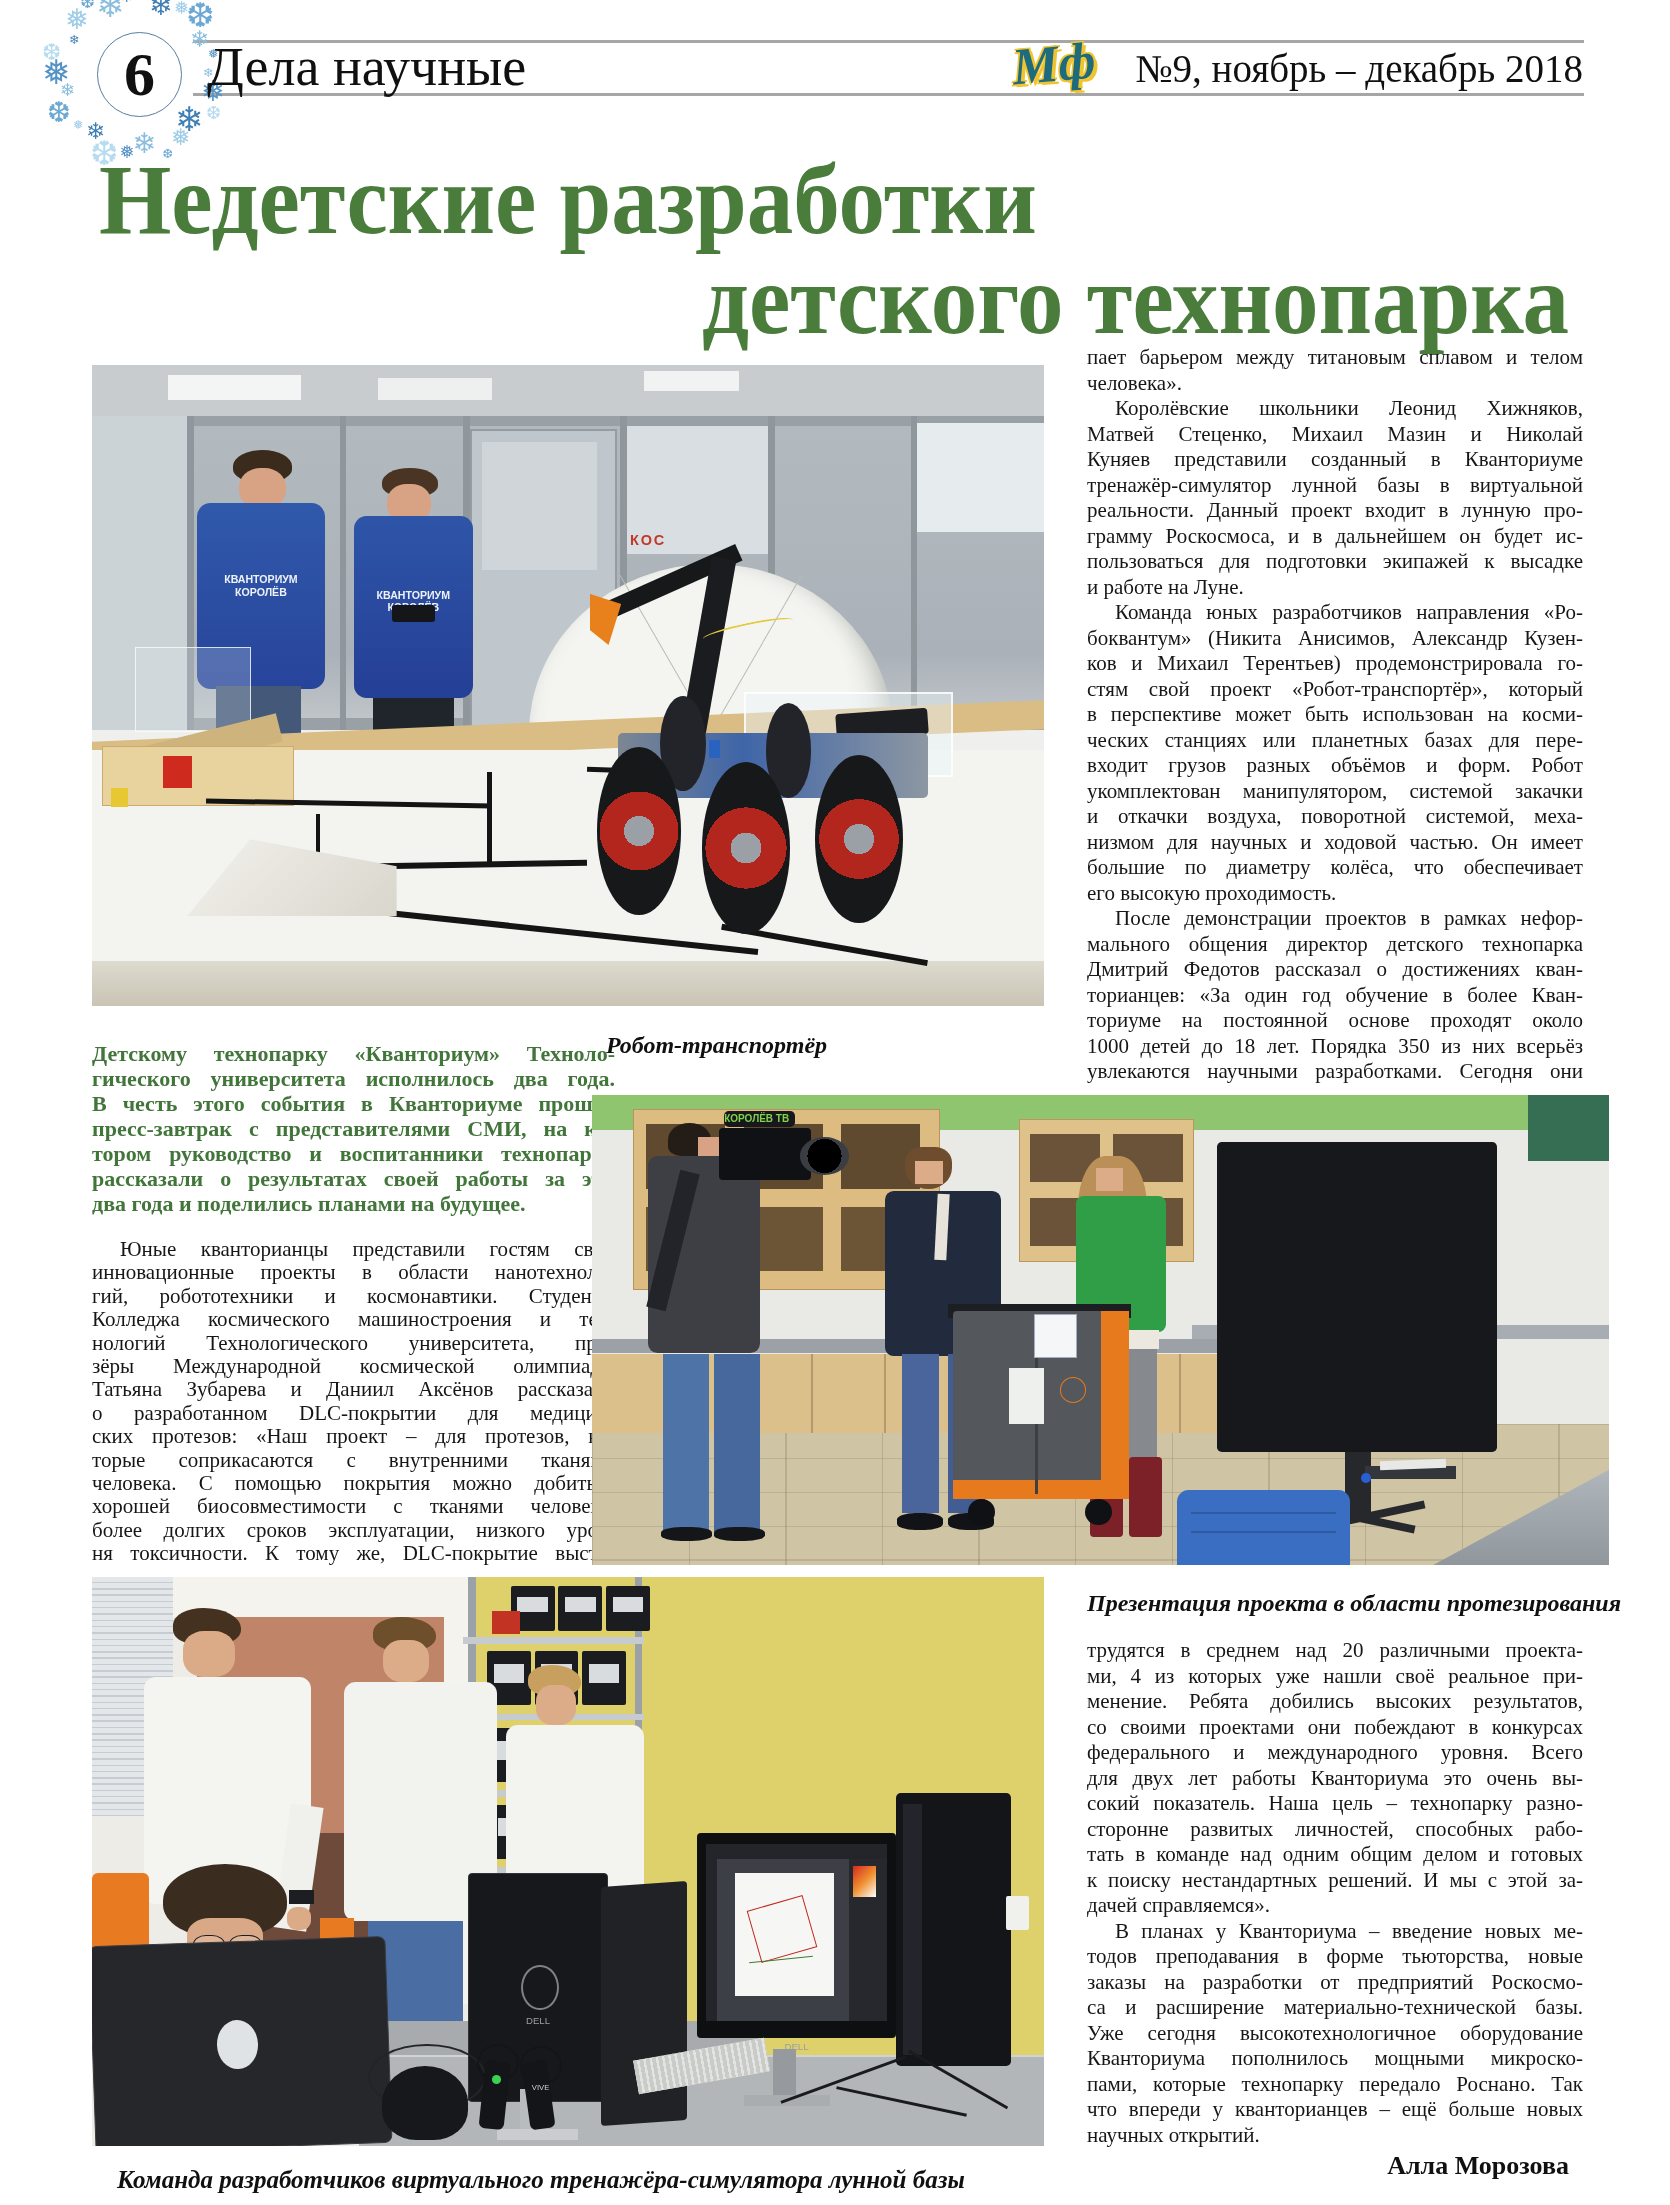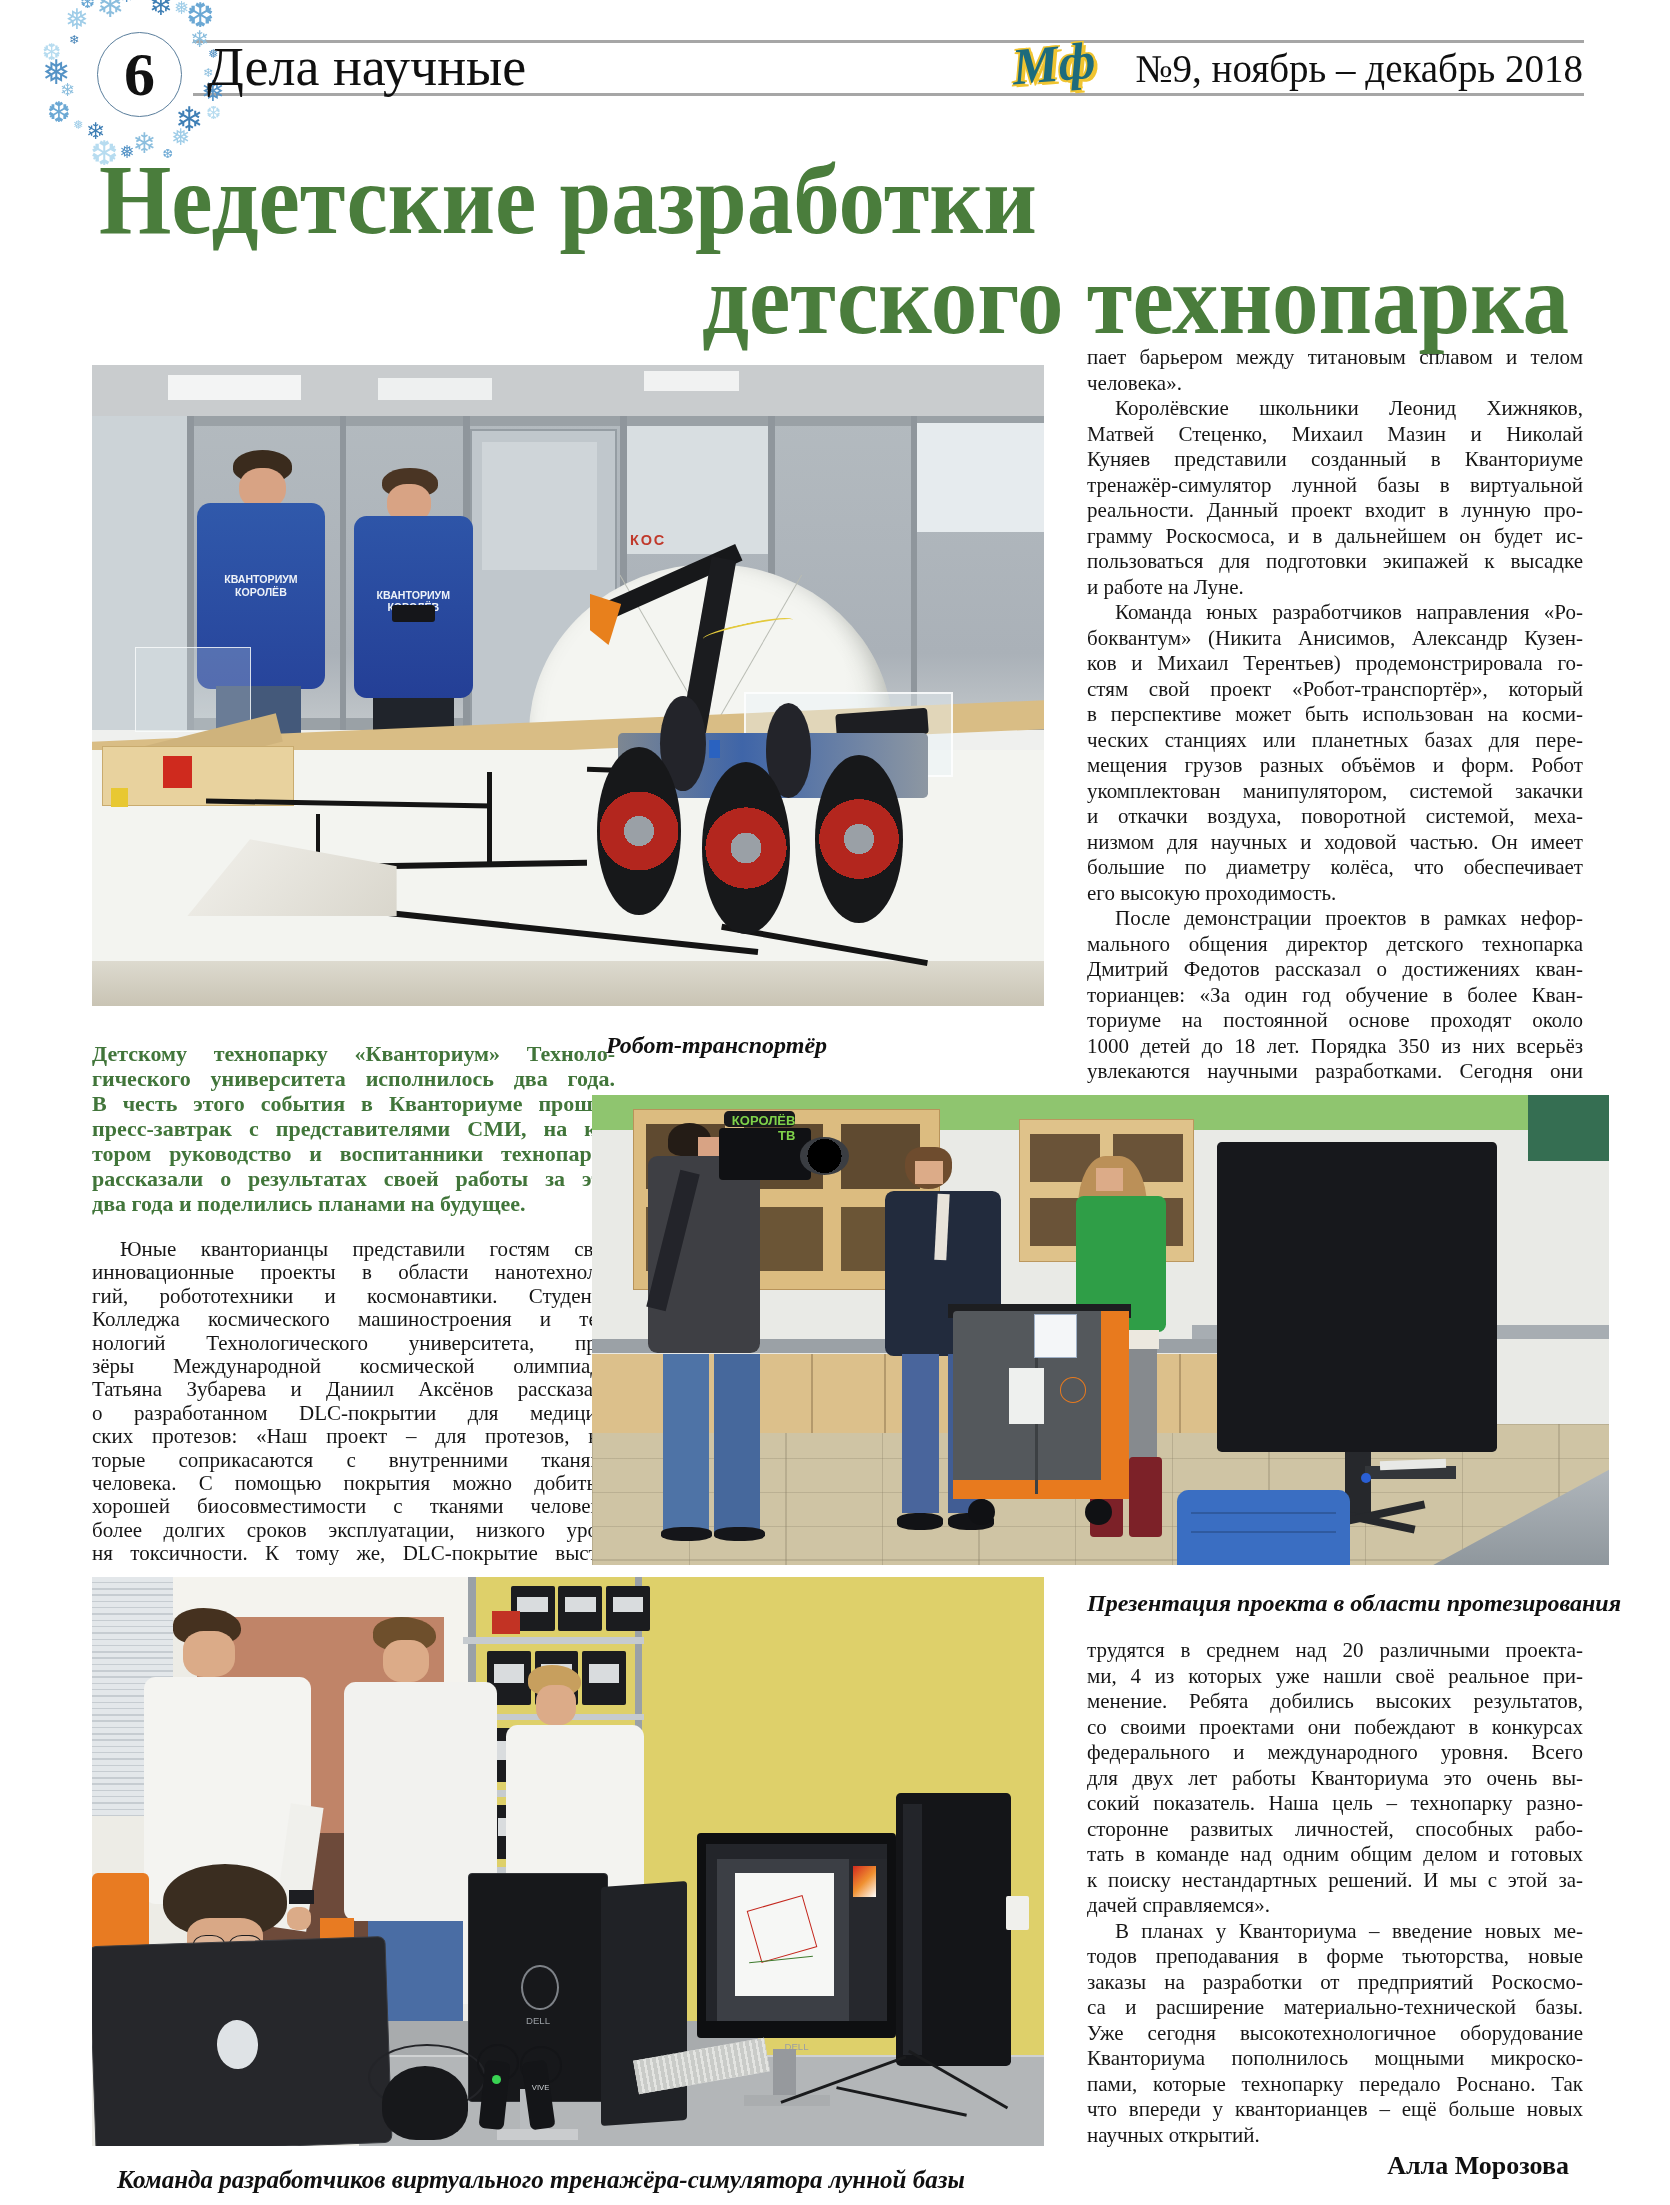--- a/index.html
+++ b/index.html
@@ -28,21 +28,21 @@
   .rt{font-size:21px;line-height:25.5px}
   .lc{font-size:21px;line-height:23.4px}
   .lede{font-size:22px;line-height:25px;font-weight:bold;color:#41753a}
   .cap{position:absolute;font-size:24px;font-weight:bold;font-style:italic;color:#101010;white-space:nowrap}
   .author{position:absolute;font-size:26px;font-weight:bold;text-align:right;color:#101010}
   
   .photo{position:absolute;overflow:hidden;background:#cfd3d6}
   .photo div{position:absolute}
   .shirt-label{color:#eef2f8;font-family:"Liberation Sans",sans-serif;font-weight:bold;
                font-size:10.6px;line-height:1.15;text-align:center}
-  .mic-label{color:#7fd24a;font-family:"Liberation Sans",sans-serif;font-weight:bold;font-size:13px;text-align:right}
+  .mic-label{color:#7fd24a;font-family:"Liberation Sans",sans-serif;font-weight:bold;font-size:10px;text-align:left}
   .screen-title{color:#2a3a66;font-family:"Liberation Sans",sans-serif;font-weight:bold;font-size:12.5px;text-align:center}
   .brand{color:#9a9ea4;font-family:"Liberation Sans",sans-serif;font-size:9.6px;text-align:center}
   .vive{color:#cfd3d6;font-family:"Liberation Sans",sans-serif;font-size:7.7px}
   .glass-sign{color:#c0392b;font-family:"Liberation Sans",sans-serif;font-weight:bold;font-size:14.5px;letter-spacing:1.9px}
 </style>
 </head>
 <body>
 
 <div class="page">
 
@@ -212,21 +212,21 @@
         <div class="line">пользоваться для подготовки экипажей к высадке</div>
         <div class="line">и работе на Луне.</div>
       </div>
       <div class="para indent">
         <div class="line">Команда юных разработчиков направления «Ро-</div>
         <div class="line">боквантум» (Никита Анисимов, Александр Кузен-</div>
         <div class="line">ков и Михаил Терентьев) продемонстрировала го-</div>
         <div class="line">стям свой проект «Робот-транспортёр», который</div>
         <div class="line">в перспективе может быть использован на косми-</div>
         <div class="line">ческих станциях или планетных базах для пере-</div>
-        <div class="line">мещения грузов разных объёмов и форм. Робот</div>
+        <div class="line">входит грузов разных объёмов и форм. Робот</div>
         <div class="line">укомплектован манипулятором, системой закачки</div>
         <div class="line">и откачки воздуха, поворотной системой, меха-</div>
         <div class="line">низмом для научных и ходовой частью. Он имеет</div>
         <div class="line">большие по диаметру колёса, что обеспечивает</div>
         <div class="line">его высокую проходимость.</div>
       </div>
       <div class="para indent open">
         <div class="line">После демонстрации проектов в рамках нефор-</div>
         <div class="line">мального общения директор детского технопарка</div>
         <div class="line">Дмитрий Федотов рассказал о достижениях кван-</div>

